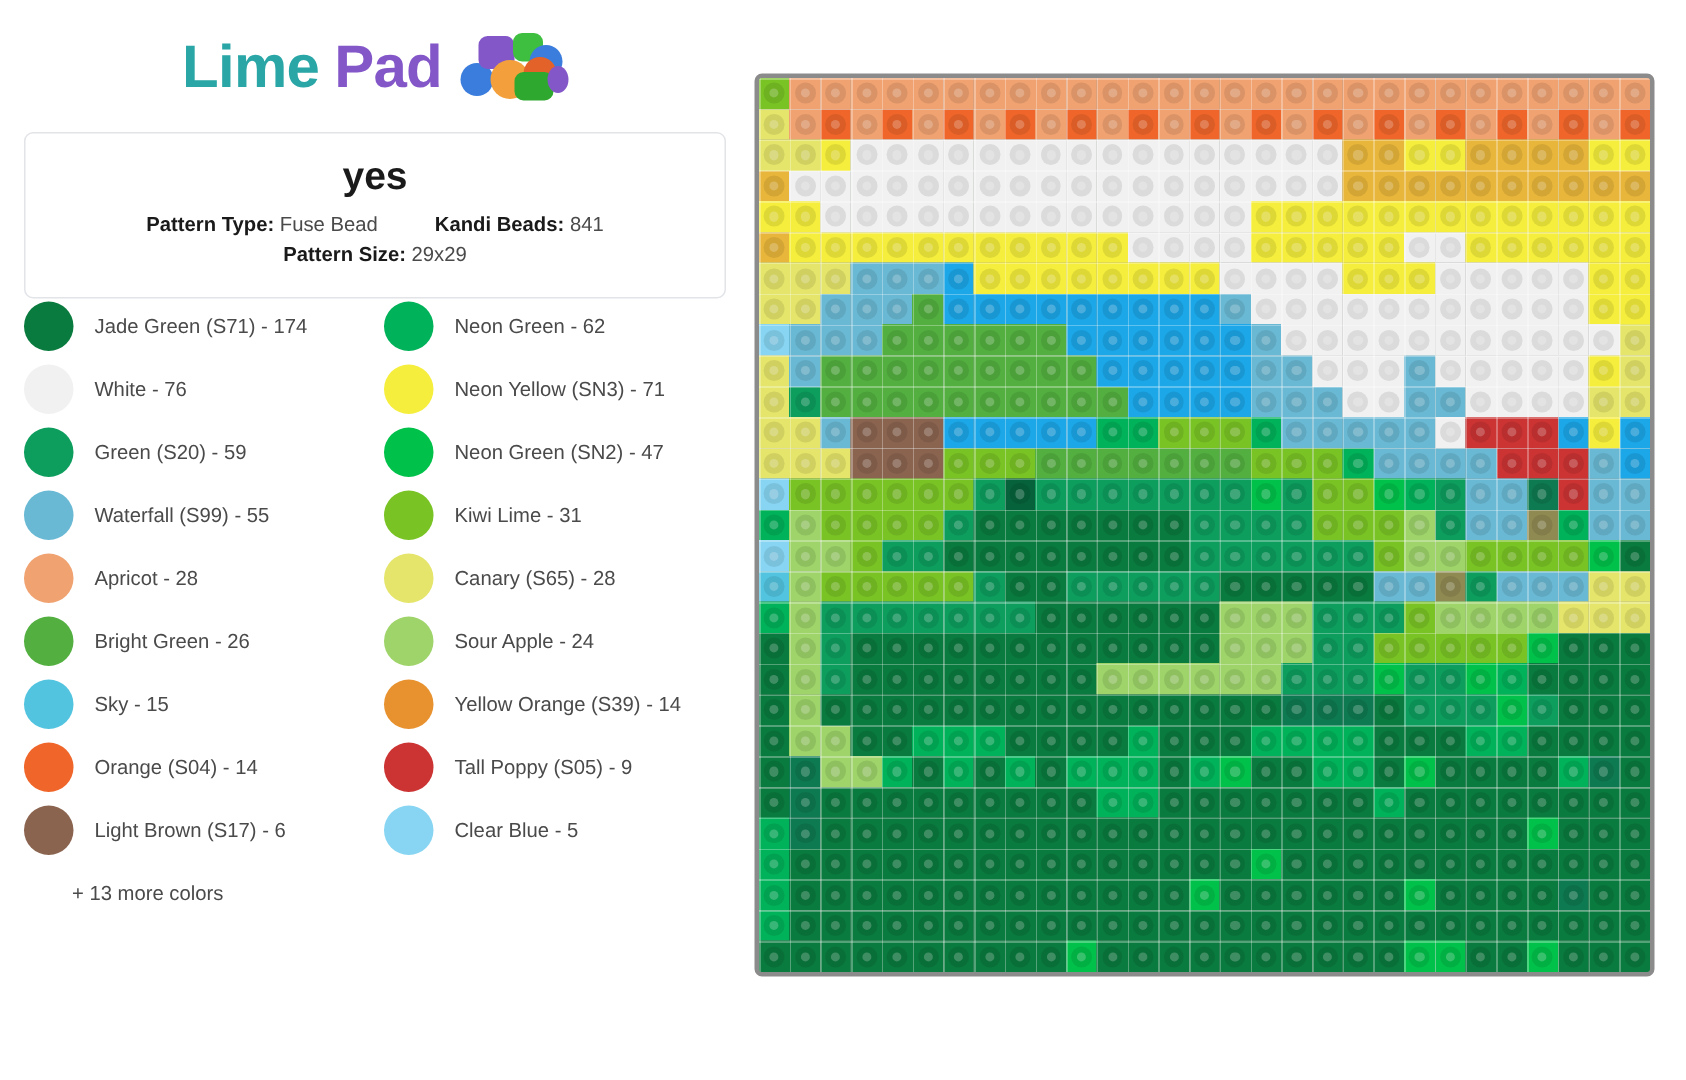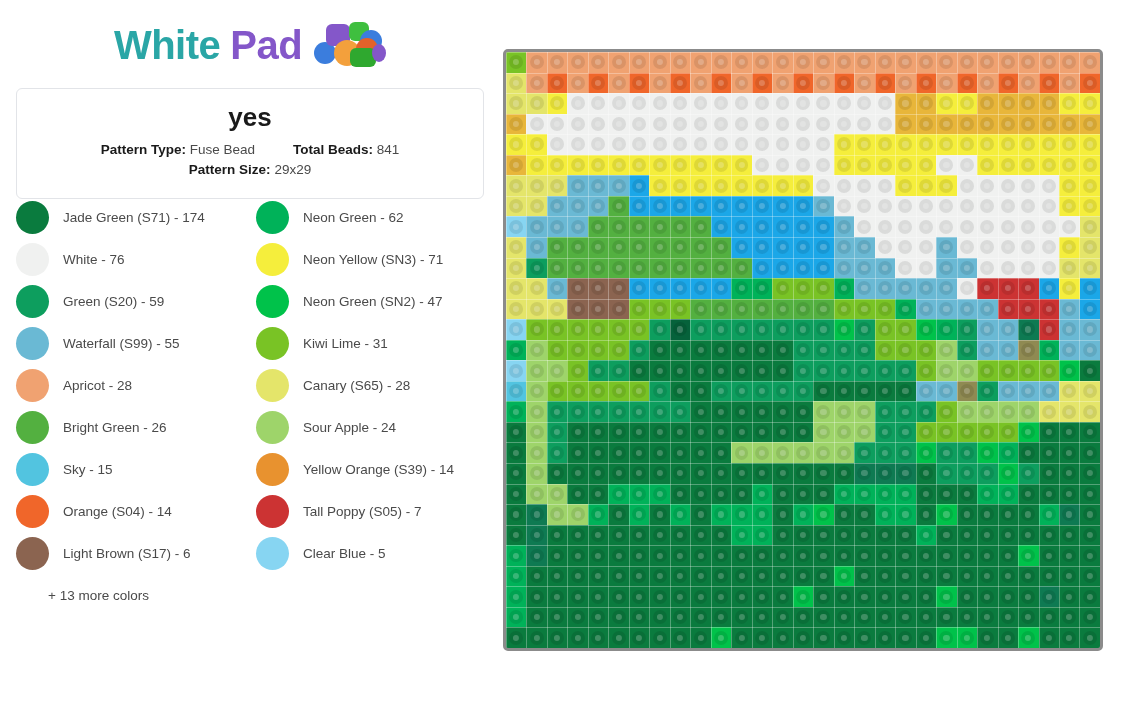--- a/index.html
+++ b/index.html
@@ -179,42 +179,42 @@
   }
 </style>
 </head>
 <body>
 
 <div id="page">
 
   <div class="left-col">
 
     <div class="logo-wrap">
-      <div class="logo-text"><span class="logo-kandi">White</span><span style="display:inline-block;width:10px"></span><span class="logo-pad">Pad</span></div>
+      <div class="logo-text"><span class="logo-kandi">Lime</span><span style="display:inline-block;width:10px"></span><span class="logo-pad">Pad</span></div>
       <div class="logo-beads">
         <span class="bead-shape" style="left:2px;top:20px;width:22px;height:22px;background:#3b7ddd;border-radius:50%;"></span>
         <span class="bead-shape" style="left:14px;top:2px;width:24px;height:22px;background:#8457c9;"></span>
         <span class="bead-shape" style="left:37px;top:0px;width:20px;height:19px;background:#3fbf3f;"></span>
         <span class="bead-shape" style="left:48px;top:8px;width:22px;height:22px;background:#3b7ddd;border-radius:50%;"></span>
         <span class="bead-shape" style="left:22px;top:18px;width:26px;height:26px;background:#f3a03c;border-radius:50%;"></span>
         <span class="bead-shape" style="left:44px;top:16px;width:22px;height:22px;background:#e2622a;border-radius:50%;"></span>
         <span class="bead-shape" style="left:38px;top:26px;width:26px;height:19px;background:#2fa82f;"></span>
         <span class="bead-shape" style="left:60px;top:22px;width:14px;height:18px;background:#8457c9;border-radius:50%;"></span>
       </div>
     </div>
 
     <div class="info-card">
       <div class="pattern-title">yes</div>
       <div class="meta-row">
         <span class="meta-item">
           <span class="meta-label">Pattern Type:</span>
           <span class="meta-value">Fuse Bead</span>
         </span>
         <span class="meta-item">
-          <span class="meta-label">Total Beads:</span>
+          <span class="meta-label">Kandi Beads:</span>
           <span class="meta-value">841</span>
         </span>
       </div>
       <div class="meta-row single">
         <span class="meta-item">
           <span class="meta-label">Pattern Size:</span>
           <span class="meta-value">29x29</span>
         </span>
       </div>
     </div>
@@ -275,21 +275,21 @@
         <div class="legend-item">
           <span class="legend-swatch" style="background: rgb(232, 146, 47);"></span>
           <span class="legend-label">Yellow Orange (S39) - 14</span>
         </div>
         <div class="legend-item">
           <span class="legend-swatch" style="background: rgb(240, 102, 42);"></span>
           <span class="legend-label">Orange (S04) - 14</span>
         </div>
         <div class="legend-item">
           <span class="legend-swatch" style="background: rgb(204, 51, 51);"></span>
-          <span class="legend-label">Tall Poppy (S05) - 7</span>
+          <span class="legend-label">Tall Poppy (S05) - 9</span>
         </div>
         <div class="legend-item">
           <span class="legend-swatch" style="background: rgb(139, 100, 80);"></span>
           <span class="legend-label">Light Brown (S17) - 6</span>
         </div>
         <div class="legend-item">
           <span class="legend-swatch" style="background: rgb(135, 213, 242);"></span>
           <span class="legend-label">Clear Blue - 5</span>
         </div>
         <div class="legend-more">+ 13 more colors</div>

